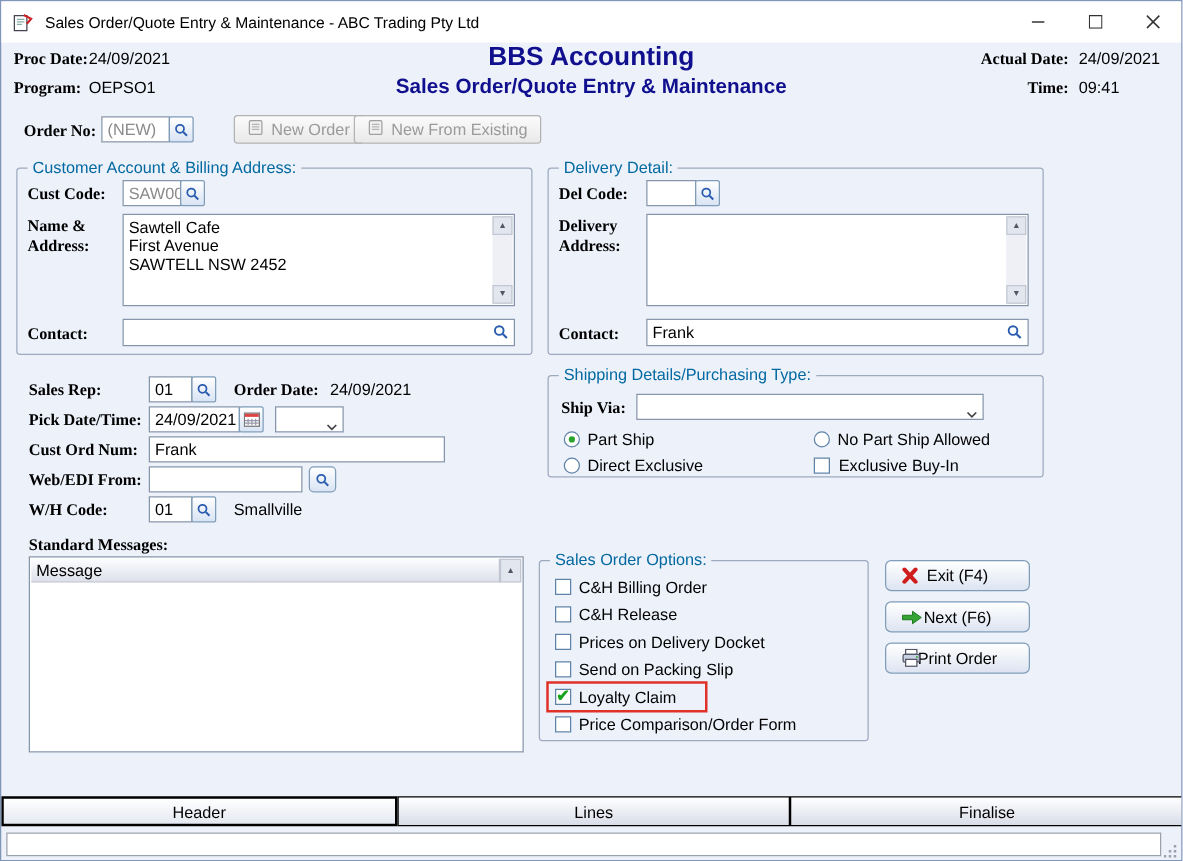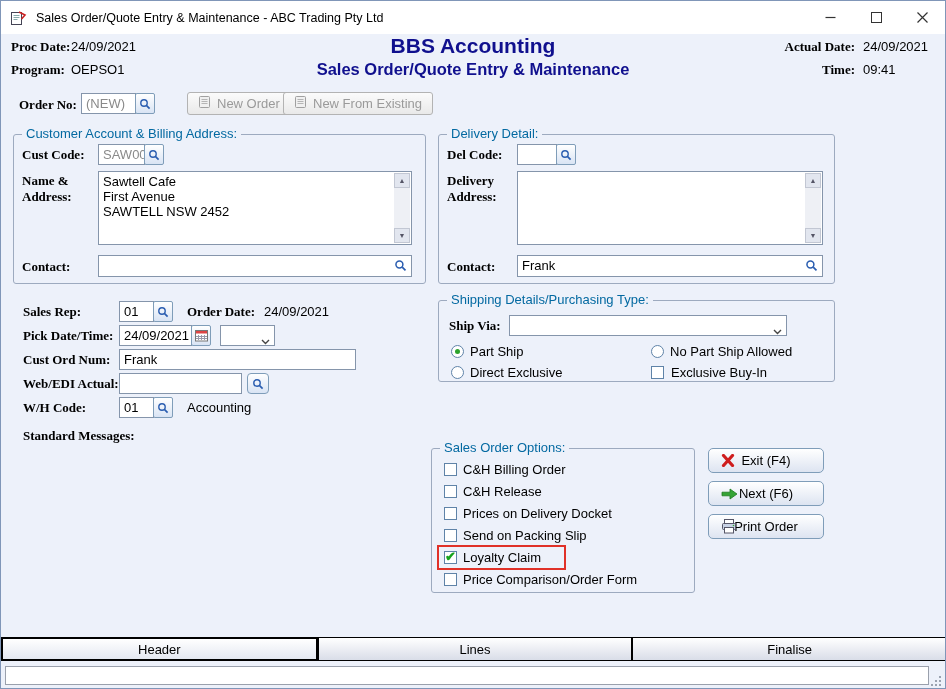--- a/index.html
+++ b/index.html
@@ -227,38 +227,38 @@
   <div class="combo" style="left:219px;top:324px;width:55px">
     <span></span>
     <span class="car"><svg width="9" height="6">
           <path d="M1 1 L4.5 4.5 L8 1" stroke="#444" fill="none" stroke-width="1.4"></path>
         </svg></span>
   </div>
 
   <span class="lbl" style="left:22px;top:351px">Cust Ord Num:</span>
   <div class="field" style="left:118px;top:348px;width:237px">Frank</div>
 
-  <span class="lbl" style="left:22px;top:375px">Web/EDI Actual:</span>
+  <span class="lbl" style="left:22px;top:375px">Web/EDI From:</span>
   <div class="field" style="left:118px;top:372px;width:123px"></div>
   <div class="magbtn" style="left:246px;top:372px;width:22px;border-radius:4px">
     <svg width="12" height="12" viewBox="0 0 12 12">
         <circle cx="5" cy="5" r="3.2" fill="none" stroke="#2a5db0" stroke-width="1.4"></circle>
         <line x1="7.6" y1="7.6" x2="10.6" y2="10.6" stroke="#2a5db0" stroke-width="1.6"></line>
       </svg>
   </div>
 
   <span class="lbl" style="left:22px;top:399px">W/H Code:</span>
   <div class="field" style="left:118px;top:396px;width:35px">01</div>
   <div class="magbtn" style="left:152px;top:396px">
     <svg width="12" height="12" viewBox="0 0 12 12">
         <circle cx="5" cy="5" r="3.2" fill="none" stroke="#2a5db0" stroke-width="1.4"></circle>
         <line x1="7.6" y1="7.6" x2="10.6" y2="10.6" stroke="#2a5db0" stroke-width="1.6"></line>
       </svg>
   </div>
-  <span class="val" style="left:186px;top:399px">Accounting</span>
+  <span class="val" style="left:186px;top:399px">Smallville</span>
 
   <div class="grp" style="left:437px;top:299px;width:397px;height:82px">
     <span class="gtitle">Shipping Details/Purchasing Type:</span>
     <span class="lbl" style="left:10px;top:17px">Ship Via:</span>
     <div class="combo" style="left:70px;top:14px;width:278px">
       <span></span>
       <span class="car"><svg width="9" height="6">
             <path d="M1 1 L4.5 4.5 L8 1" stroke="#444" fill="none" stroke-width="1.4"></path>
           </svg></span>
     </div>
@@ -268,20 +268,24 @@
     <span class="optlbl" style="left:31px;top:43px">Part Ship</span>
     <span class="rad" style="left:212px;top:44px"></span>
     <span class="optlbl" style="left:231px;top:43px">No Part Ship Allowed</span>
     <span class="rad" style="left:12px;top:65px"></span>
     <span class="optlbl" style="left:31px;top:64px">Direct Exclusive</span>
     <span class="cbx" style="left:212px;top:65px"></span>
     <span class="optlbl" style="left:232px;top:64px">Exclusive Buy-In</span>
   </div>
 
   <span class="lbl" style="left:22px;top:427px">Standard Messages:</span>
+  <div class="msgbox" style="left:22px;top:444px;width:396px;height:157px">
+    <div class="msghdr">Message</div>
+    <div class="msgscroll">▲</div>
+  </div>
 
   <div class="grp" style="left:430px;top:447px;width:264px;height:145px">
     <span class="gtitle">Sales Order Options:</span>
 
     <span class="cbx" style="left:12px;top:14px"></span>
     <span class="optlbl" style="left:31px;top:13px">C&amp;H Billing Order</span>
 
     <span class="cbx" style="left:12px;top:36px"></span>
     <span class="optlbl" style="left:31px;top:35px">C&amp;H Release</span>
 

